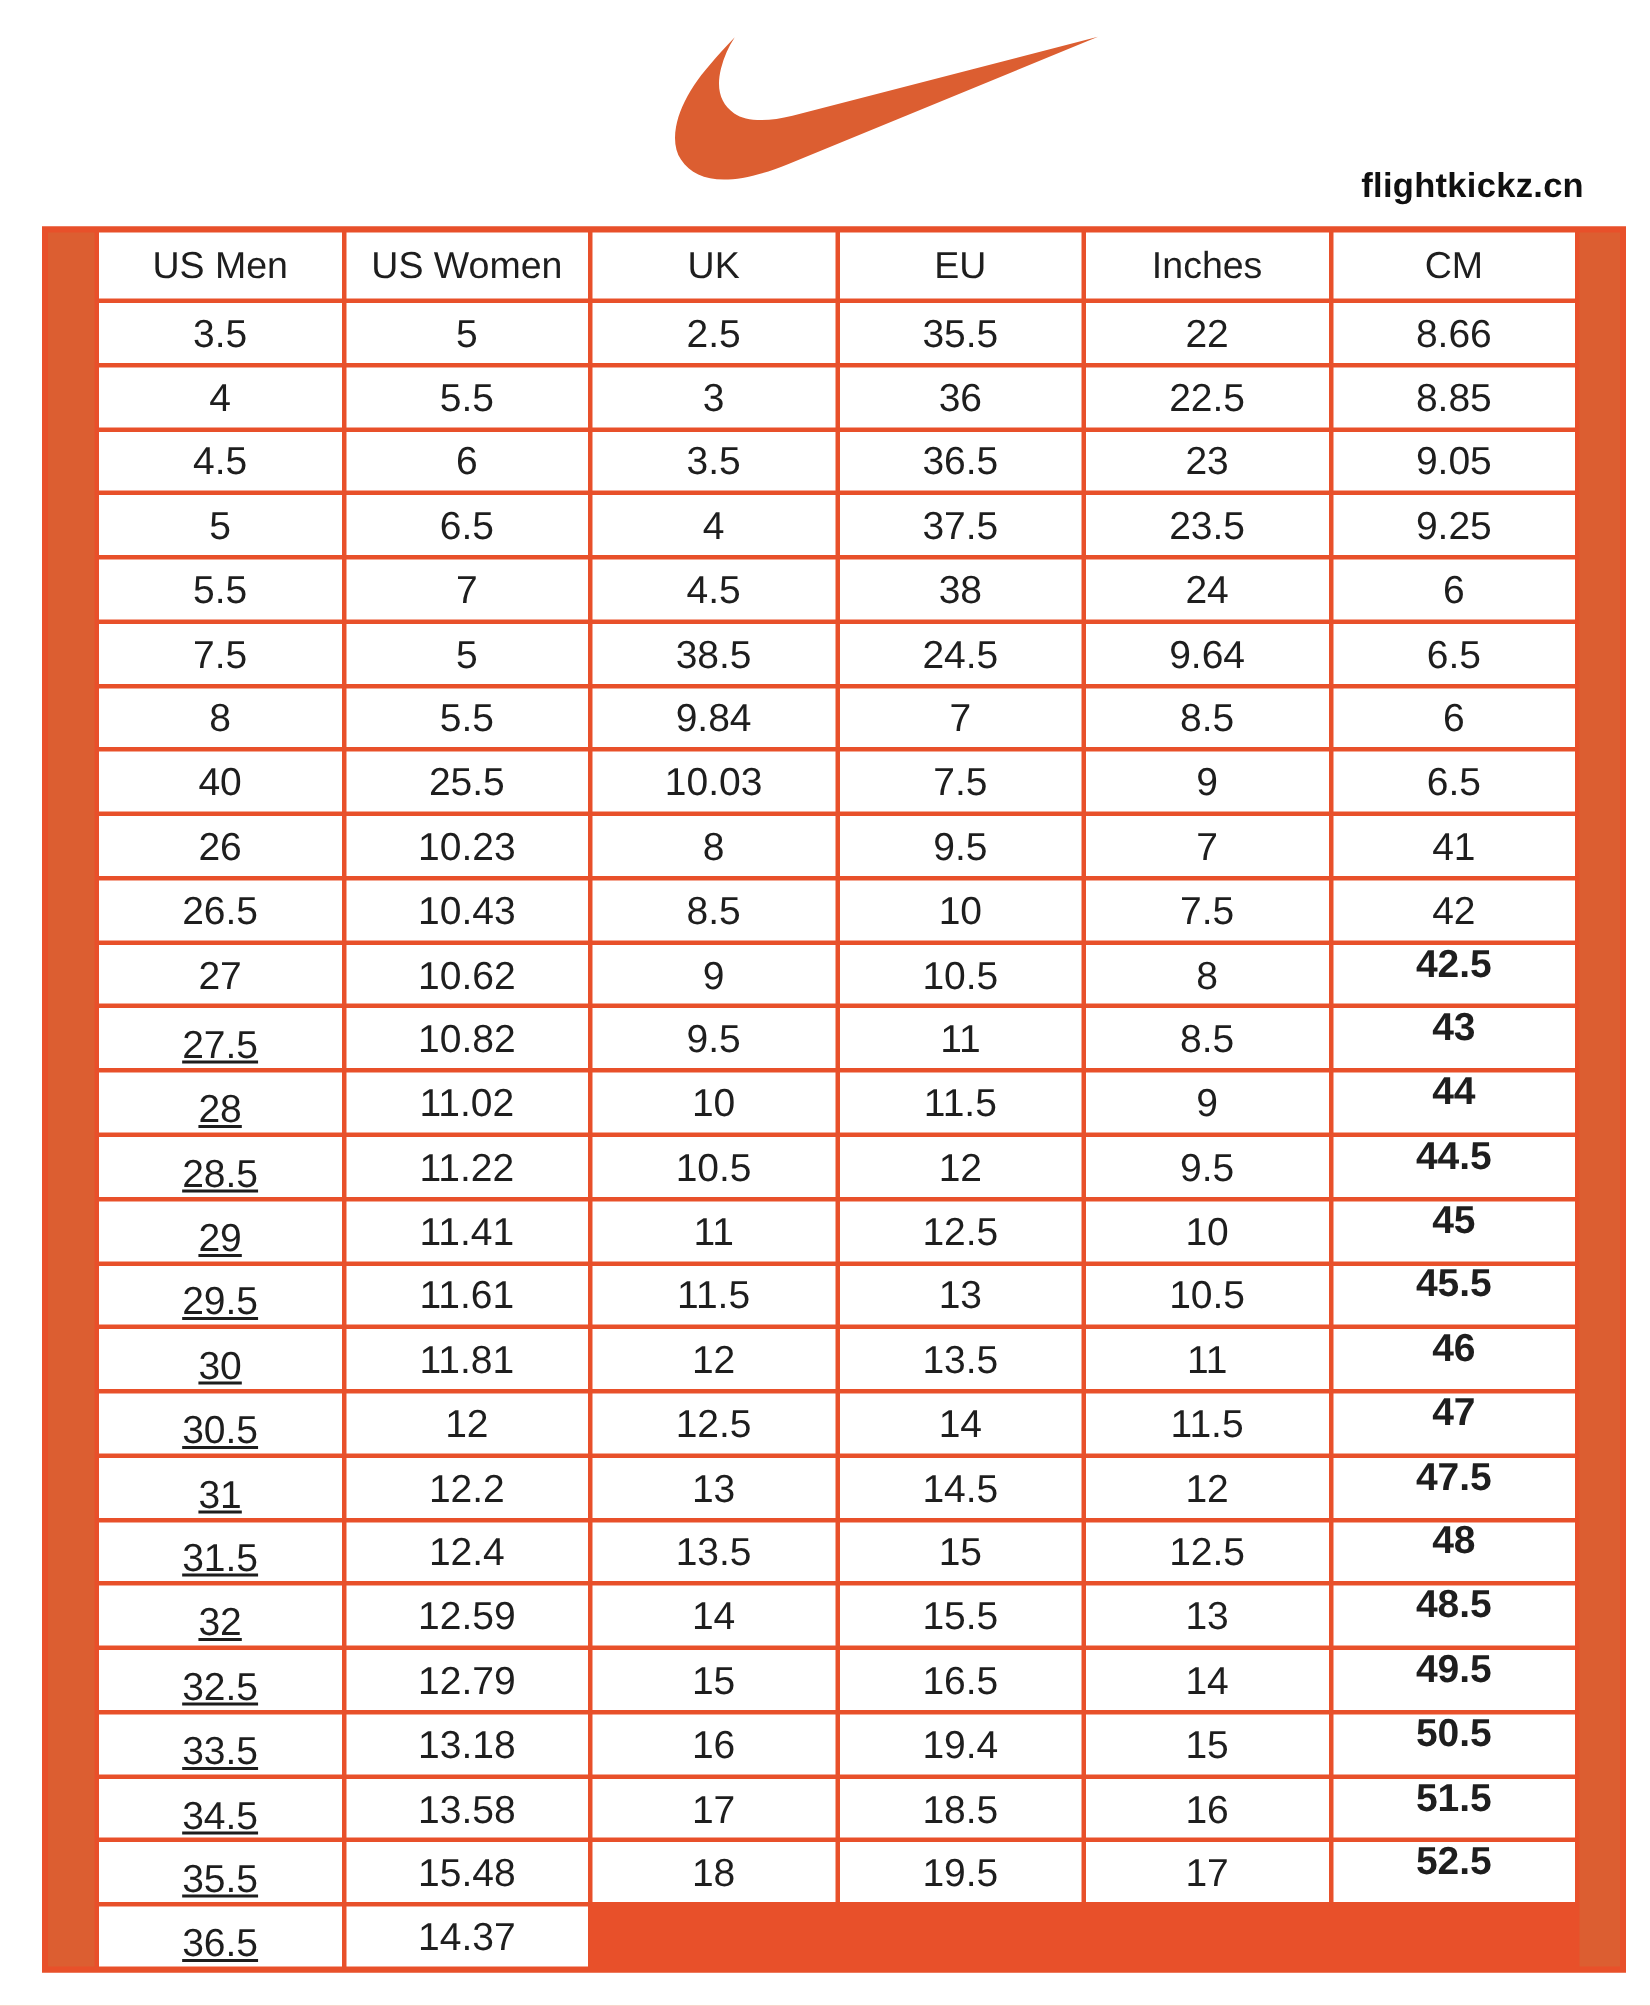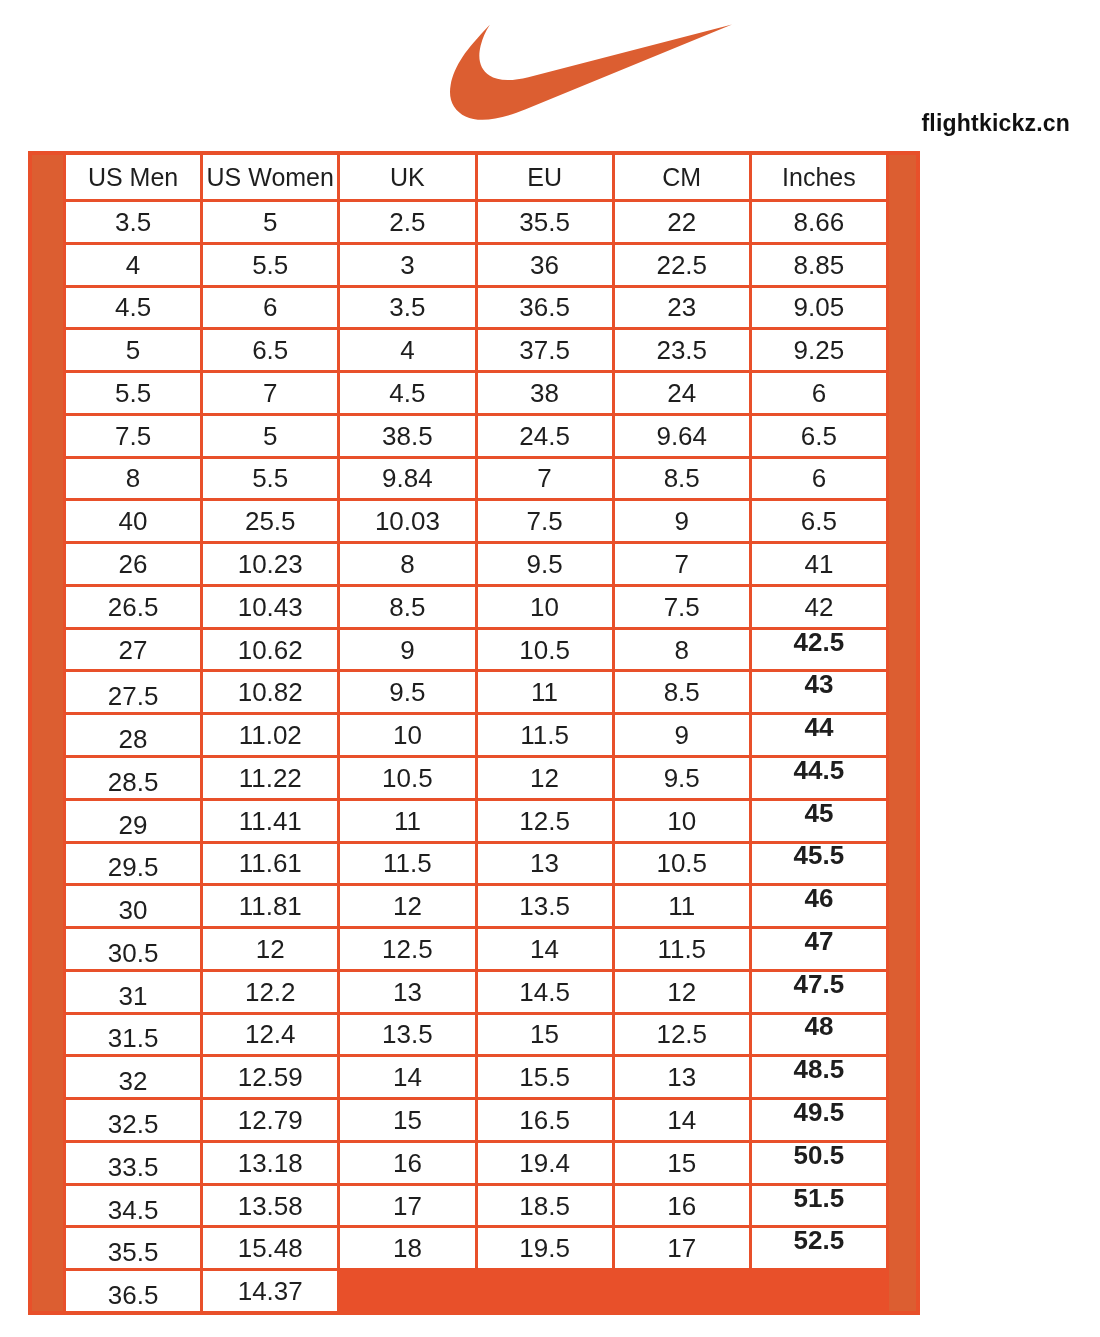--- a/index.html
+++ b/index.html
@@ -16,31 +16,31 @@
     color:var(--ink);
     overflow:hidden;
   }
   .swoosh{
     position:absolute;
     left:450px;top:20px;
     width:282px;height:102px;
   }
   .site-name{
     position:absolute;
-    top:110px;right:30px;
+    top:110px;right:44px;
     font-size:23px;
     font-weight:700;
     letter-spacing:0.2px;
     color:#101010;
     margin-left:48px;
   }
   .size-table{
     position:absolute;
     left:28px;top:151px;
-    width:892px;height:1164px;
+    width:1056px;height:1164px;
     background:var(--line);
     border:4px solid var(--line);
     display:flex;
     gap:3px;
   }
   .accent-bar{background:var(--accent);flex:0 0 auto;}
   .accent-bar.left{width:31px;}
   .accent-bar.right{width:27px;}
   .grid{
     flex:1 1 auto;
@@ -55,21 +55,21 @@
     display:flex;
     align-items:center;
     justify-content:center;
     font-size:26px;
     line-height:1;
     color:var(--ink);
   }
   .header-cell{font-size:25px;}
   .cell span{display:block;}
   .shift-up span{transform:translateY(-8px);font-weight:bold;}
-  .shift-down span{transform:translateY(4px);}
+  .shift-down span{transform:translateY(4px);text-decoration:underline;}
 </style>
 </head>
 <body>
 
 <svg class="swoosh" viewBox="0 7.4 24 9" preserveAspectRatio="none" aria-hidden="true">
   <path class="accent-fill" fill="#DC5E31" d="M24 7.8L6.442 15.276c-1.456.616-2.679.925-3.668.925-1.12 0-1.933-.392-2.437-1.177-.317-.504-.41-1.143-.28-1.918.13-.775.476-1.6 1.036-2.478.467-.71 1.232-1.643 2.297-2.8a6.122 6.122 0 0 0-.784 1.848c-.28 1.195-.028 2.072.756 2.632.373.261.886.392 1.54.392.523 0 1.111-.084 1.764-.252L24 7.8z"></path>
 </svg>
 
 <div class="site-name">flightkickz.cn</div>
 
@@ -82,24 +82,24 @@
       <div class="cell header-cell">
         <span>US Women</span>
       </div>
       <div class="cell header-cell">
         <span>UK</span>
       </div>
       <div class="cell header-cell">
         <span>EU</span>
       </div>
       <div class="cell header-cell">
+        <span>Inches</span>
+      </div>
+      <div class="cell header-cell">
         <span>CM</span>
-      </div>
-      <div class="cell header-cell">
-        <span>Inches</span>
       </div>
       <div class="cell">
         <span>3.5</span>
       </div>
       <div class="cell">
         <span>5</span>
       </div>
       <div class="cell">
         <span>2.5</span>
       </div>

